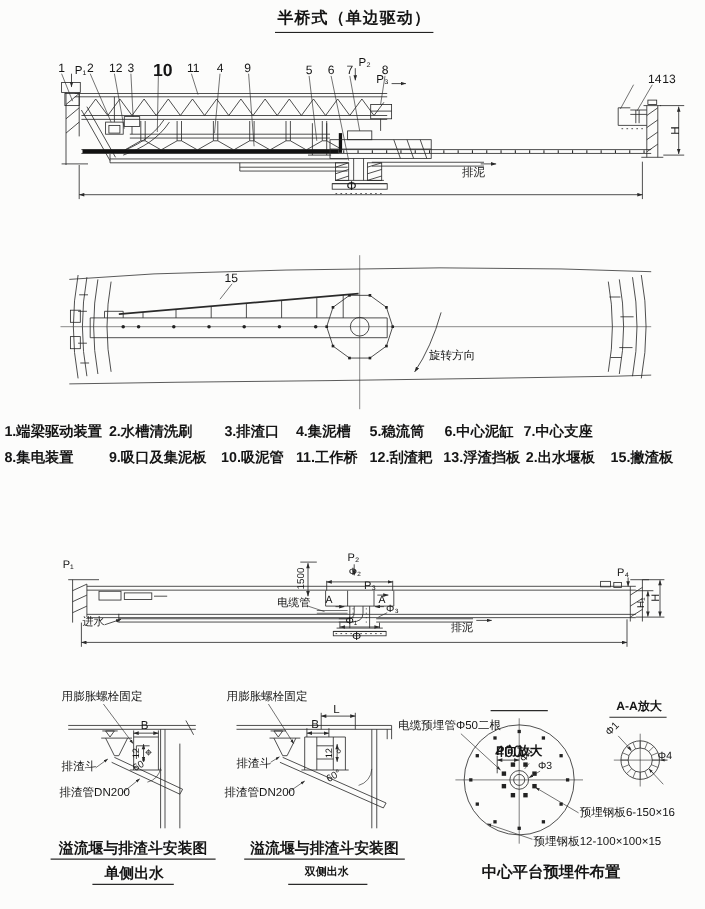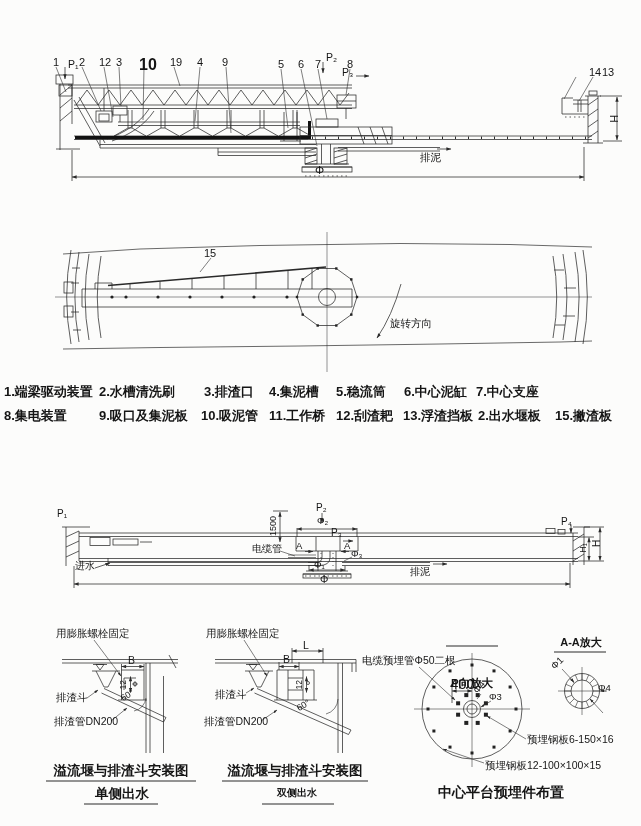--- a/index.html
+++ b/index.html
@@ -259,27 +259,28 @@
     <circle cx="582" cy="691" r="17.5"></circle>
         <circle cx="582" cy="691" r="11"></circle>
     <path d="M558,691 H606 M582,667 V715" stroke-width="0.55"></path>
     <path d="M593,691 L599.5,691 M592.2,695.2 L598.2,697.7 M589.8,698.8 L594.4,703.4 M586.2,701.2 L588.7,707.2 M582,702 L582,708.5 M577.8,701.2 L575.3,707.2 M574.2,698.8 L569.6,703.4 M571.8,695.2 L565.8,697.7 M571,691 L564.5,691 M571.8,686.8 L565.8,684.3 M574.2,683.2 L569.6,678.6 M577.8,680.8 L575.3,674.8 M582,680 L582,673.5 M586.2,680.8 L588.7,674.8 M589.8,683.2 L594.4,678.6 M592.2,686.8 L598.2,684.3" stroke-width="0.6"></path>
     <path d="M562,669 L574,682" marker-end="url(#ae)" stroke-width="0.6"></path>
     <path d="M603,713 L590,699" marker-end="url(#ae)" stroke-width="0.6"></path>
     <path d="M607,691 L600.5,691" marker-end="url(#ae)" stroke-width="0.6"></path>
   </g>
 </svg>
 
+  <div class="t b ctr title-main" style="left:250px;top:10px;width:144px;font-size:14.5px;">半桥式（单边驱动）</div>
 
   <span class="t" style="left:53px;top:56px;font-size:11px;">1</span>
   <span class="t" style="left:79px;top:56px;font-size:11px;">2</span>
   <span class="t" style="left:99px;top:56px;font-size:11px;">12</span>
   <span class="t" style="left:116px;top:56px;font-size:11px;">3</span>
   <span class="t" style="left:139px;top:56px;font-size:16px;font-weight:bold;">10</span>
-  <span class="t" style="left:170px;top:56px;font-size:11px;">19</span>
+  <span class="t" style="left:170px;top:56px;font-size:11px;">11</span>
   <span class="t" style="left:197px;top:56px;font-size:11px;">4</span>
   <span class="t" style="left:222px;top:56px;font-size:11px;">9</span>
   <span class="t" style="left:278px;top:58px;font-size:11px;">5</span>
   <span class="t" style="left:298px;top:58px;font-size:11px;">6</span>
   <span class="t" style="left:315px;top:58px;font-size:11px;">7</span>
   <span class="t" style="left:347px;top:58px;font-size:11px;">8</span>
   <span class="t" style="left:602px;top:66px;font-size:11px;">13</span>
   <span class="t" style="left:589px;top:66px;font-size:11px;text-align:right;">14</span>
   <span class="t" style="left:68px;top:59px;font-size:10.5px;">P₁</span>
   <span class="t" style="left:326px;top:52px;font-size:10.5px;">P₂</span>

